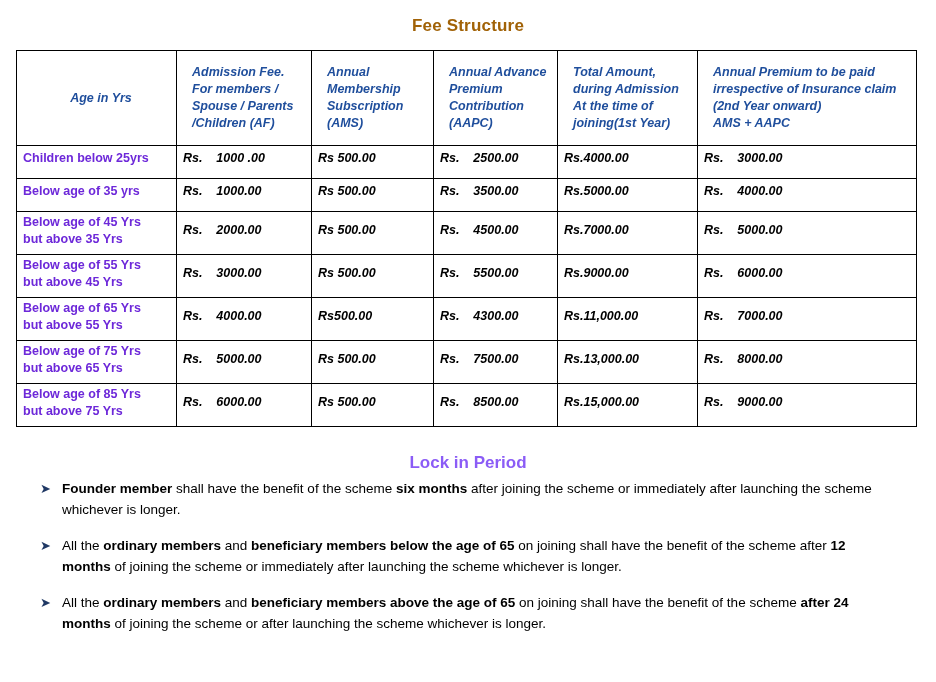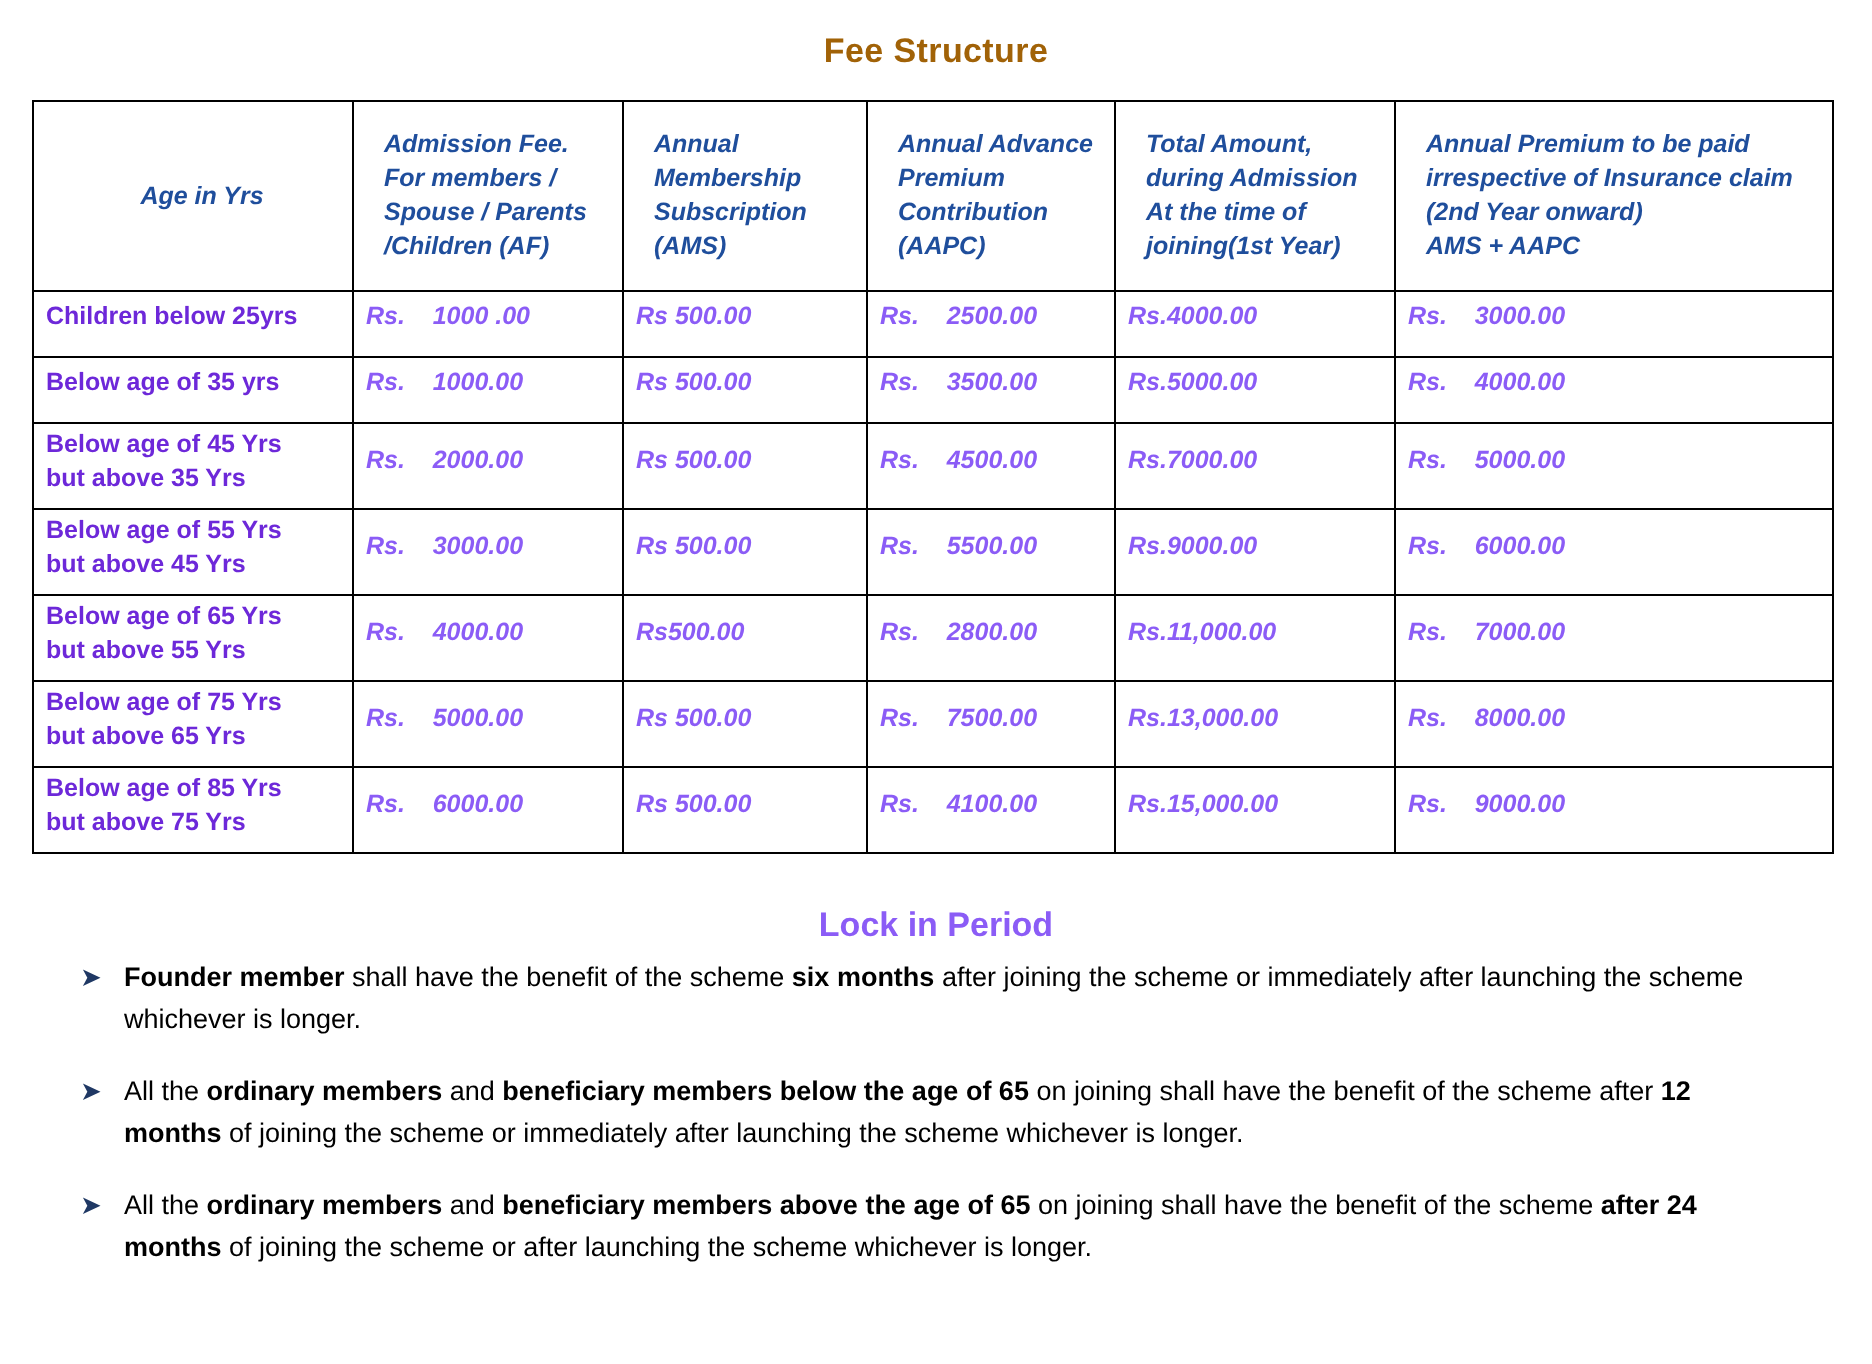--- a/index.html
+++ b/index.html
@@ -68,21 +68,21 @@
     height: 24px;
   }
   td.age-cell {
     font-weight: bold;
     color: #6d28d9;
     padding-top: 5px;
   }
   td.val-cell {
     font-style: italic;
     font-weight: bold;
-    color: #8b5cf6;
+    color: #000000;
     padding-top: 5px;
     white-space: pre;
   }
   tbody tr.tall td { height: 38px; }
   tbody tr.tall td.val-cell { vertical-align: middle; padding-top: 0; }
   tbody tr.tall td.age-cell { vertical-align: middle; padding-top: 0; }
 
   .lock-title {
     text-align: center;
     font-size: 17px;
@@ -172,37 +172,37 @@
           <td class="val-cell">Rs.    3000.00</td>
           <td class="val-cell">Rs 500.00</td>
           <td class="val-cell">Rs.    5500.00</td>
           <td class="val-cell">Rs.9000.00</td>
           <td class="val-cell">Rs.    6000.00</td>
         </tr>
         <tr class="tall">
           <td class="age-cell">Below age of 65 Yrs<br>but above 55 Yrs</td>
           <td class="val-cell">Rs.    4000.00</td>
           <td class="val-cell">Rs500.00</td>
-          <td class="val-cell">Rs.    2800.00</td>
+          <td class="val-cell">Rs.    4300.00</td>
           <td class="val-cell">Rs.11,000.00</td>
           <td class="val-cell">Rs.    7000.00</td>
         </tr>
         <tr class="tall">
           <td class="age-cell">Below age of 75 Yrs<br>but above 65 Yrs</td>
           <td class="val-cell">Rs.    5000.00</td>
           <td class="val-cell">Rs 500.00</td>
           <td class="val-cell">Rs.    7500.00</td>
           <td class="val-cell">Rs.13,000.00</td>
           <td class="val-cell">Rs.    8000.00</td>
         </tr>
         <tr class="tall">
           <td class="age-cell">Below age of 85 Yrs<br>but above 75 Yrs</td>
           <td class="val-cell">Rs.    6000.00</td>
           <td class="val-cell">Rs 500.00</td>
-          <td class="val-cell">Rs.    4100.00</td>
+          <td class="val-cell">Rs.    8500.00</td>
           <td class="val-cell">Rs.15,000.00</td>
           <td class="val-cell">Rs.    9000.00</td>
         </tr>
       </tbody>
   </table>
 
   <div class="lock-title">Lock in Period</div>
 
   <div class="bullets" id="lock-bullets">
       <div class="bullet">

